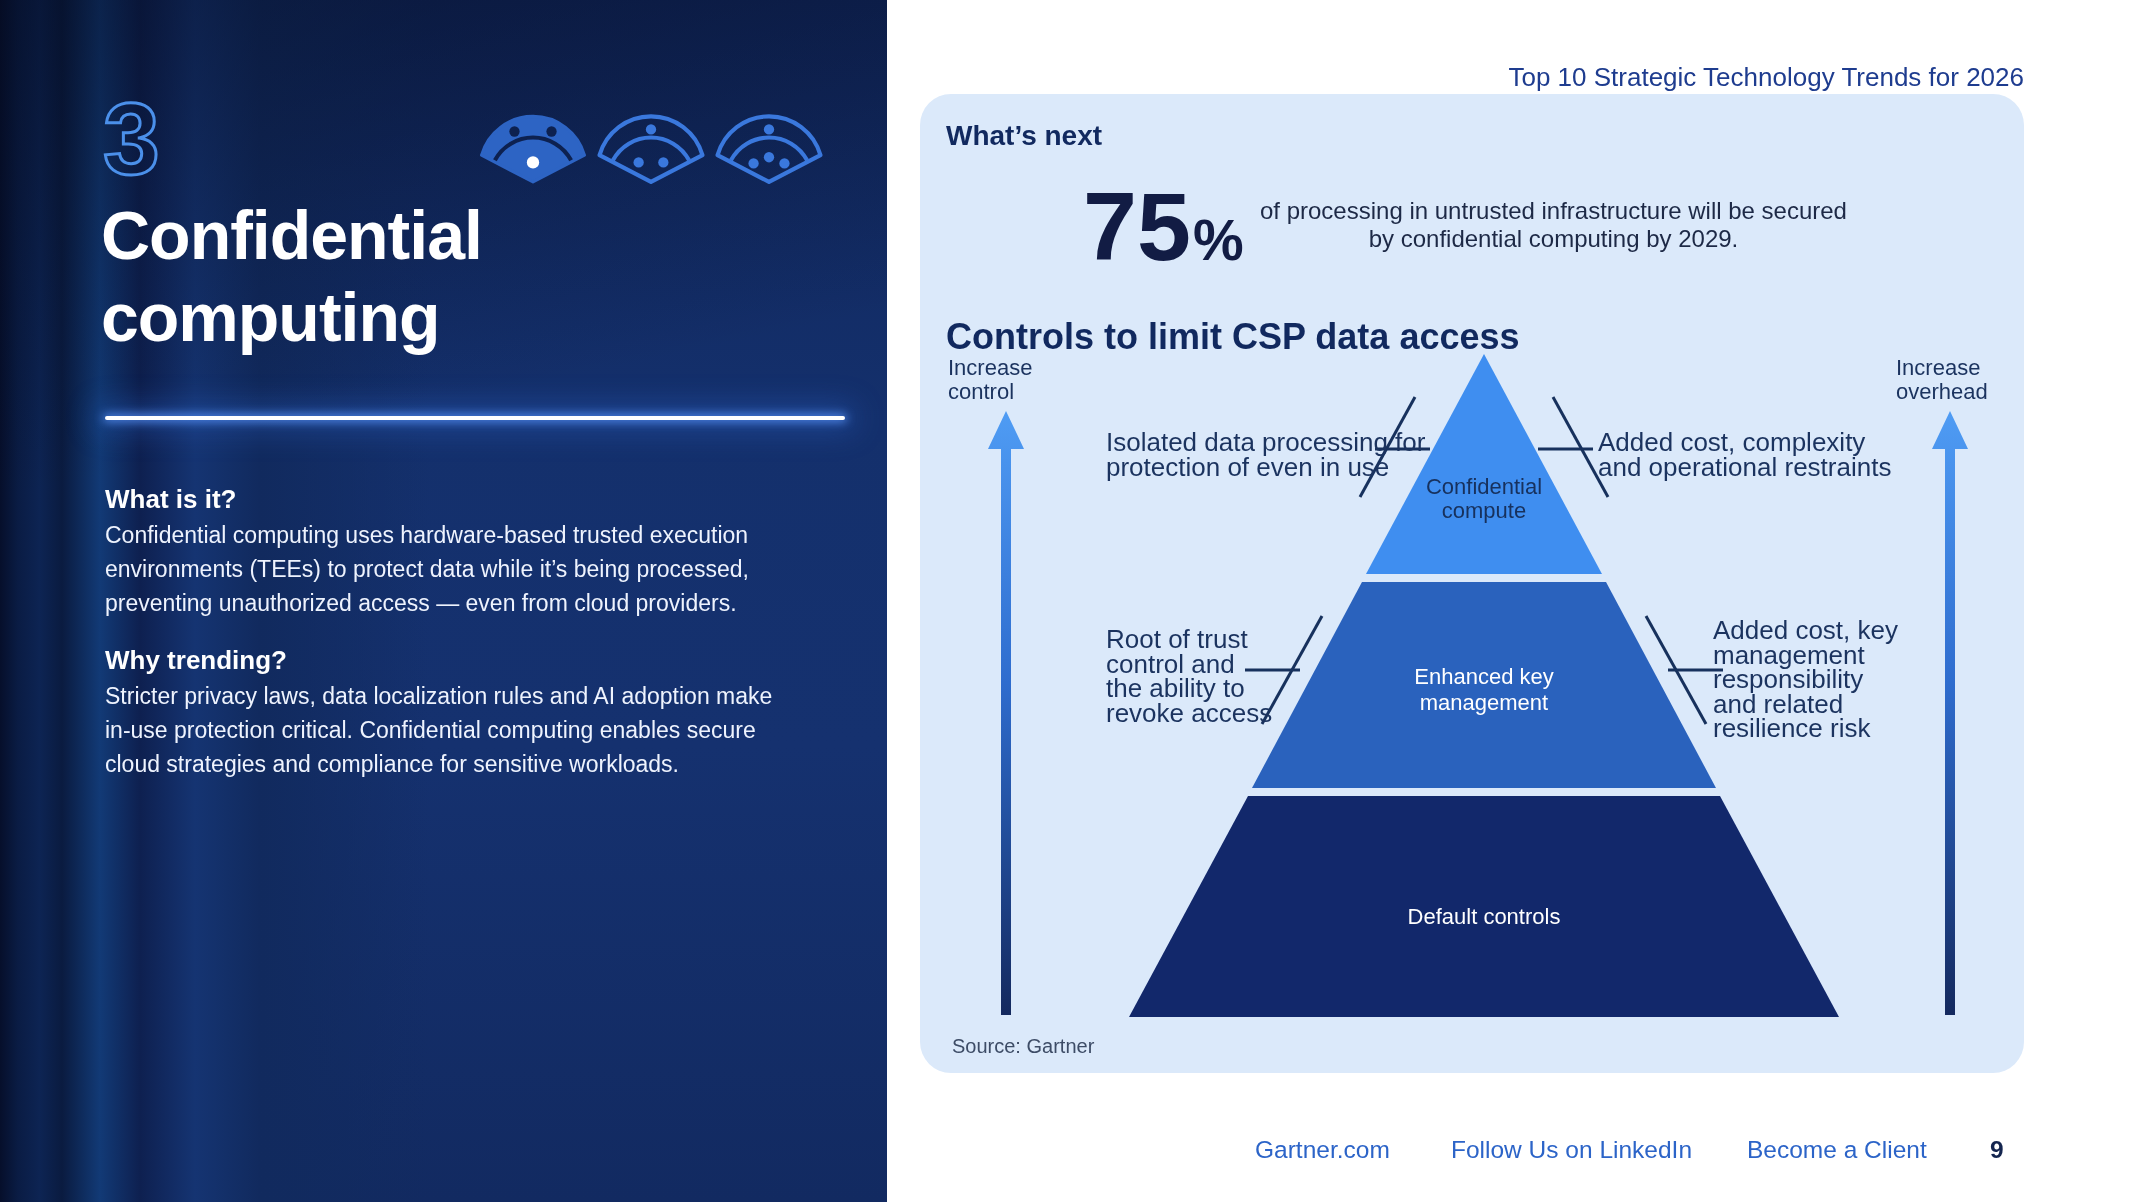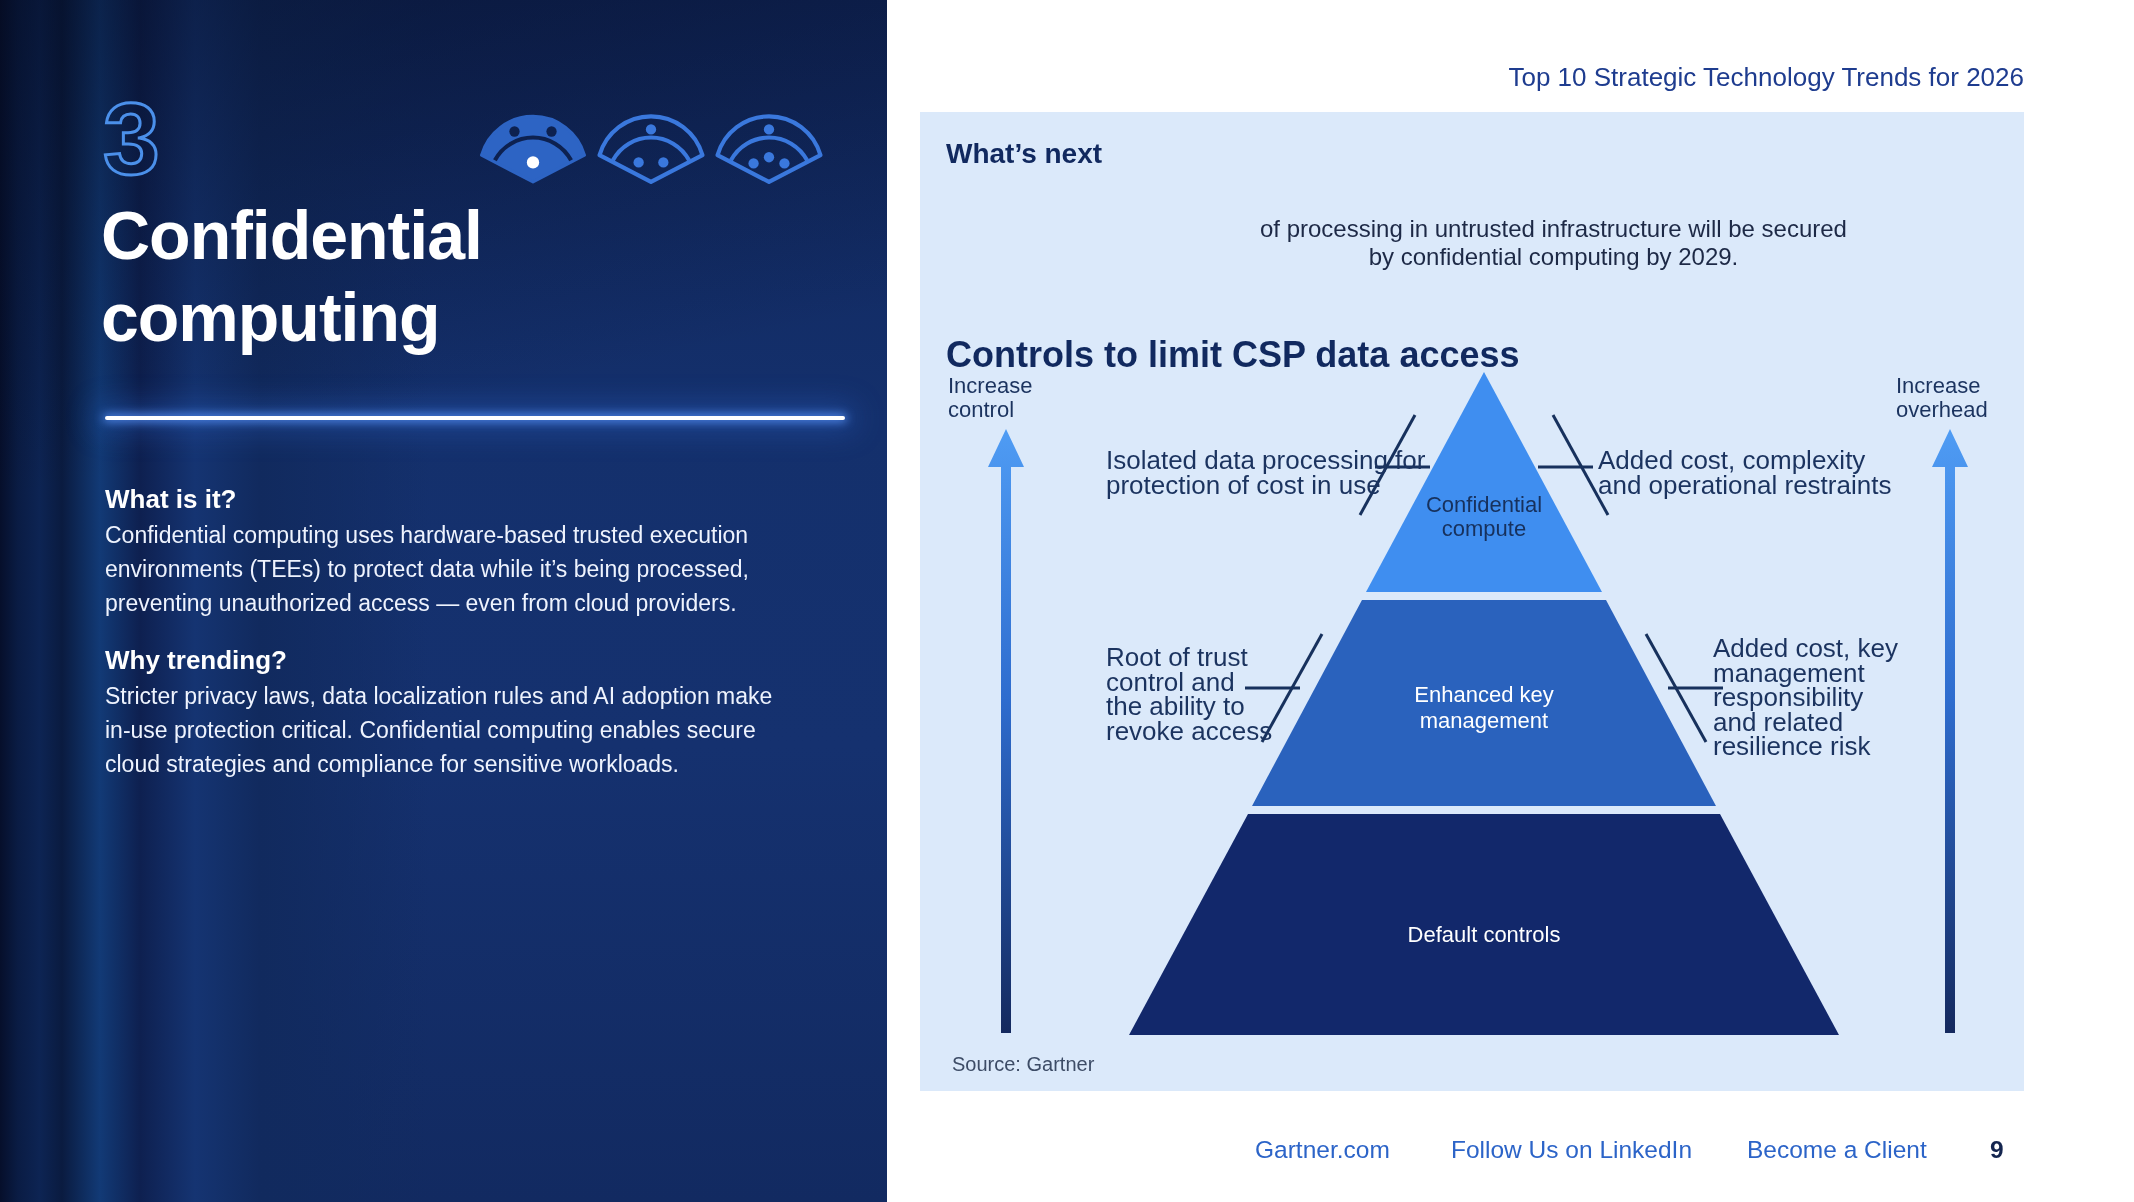--- a/index.html
+++ b/index.html
@@ -26,21 +26,21 @@
            box-shadow:0 0 10px 2px rgba(90,150,255,0.85), 0 0 30px 9px rgba(50,110,220,0.40); }
   .panel-section { position:absolute; left:105px; width:760px; }
   .panel-section h2 { color:#ffffff; font-size:26px; font-weight:700; line-height:30px; margin-bottom:4px; }
   .panel-section .ln { display:block; white-space:nowrap; color:#eef3fe; font-size:23px; line-height:34px; font-weight:400; }
   .sec-what { top:484px; }
   .sec-why  { top:645px; }
 
   
   .doc-header { position:absolute; right:110px; top:62px; font-size:26px; font-weight:400; color:#1e3c8f; white-space:nowrap; }
 
-  .info-box { position:absolute; left:920px; top:112px; width:1104px; height:979px; background:#dbe9fa; }
+  .info-box { position:absolute; left:920px; top:94px; width:1104px; height:979px; background:#dbe9fa;border-radius:31px; }
   .wn-heading { position:absolute; left:26px; top:26px; font-size:28px; font-weight:700; color:#11295f; }
   .stat-value { position:absolute; left:163px; top:84px; display:flex; align-items:baseline; color:#121c44; }
   .stat-value .big { font-size:97px; font-weight:700; line-height:1; }
   .stat-value .pct { font-size:57px; font-weight:700; line-height:1; margin-left:2px; }
   .stat-text { position:absolute; left:340px; top:103px; color:#1d2946; }
   .stat-text .ln { display:block; white-space:nowrap; font-size:24px; line-height:27.5px;text-align:center; }
   .diagram-title { position:absolute; left:26px; top:222px; font-size:36px; font-weight:700; color:#11295f; }
 
   .axis-label { position:absolute; width:104px; color:#1b335f; }
   .axis-label .ln { display:block; font-size:22px; line-height:24px; }
@@ -128,20 +128,24 @@
       <span class="ln">cloud strategies and compliance for sensitive workloads.</span>
     </section>
   </aside>
 
   <header class="doc-header">Top 10 Strategic Technology Trends for 2026</header>
 
   <div class="info-box">
 
     <div class="wn-heading">What’s next</div>
 
+    <div class="stat-value">
+      <span class="big">75</span>
+      <span class="pct">%</span>
+    </div>
     <div class="stat-text">
       <span class="ln">of processing in untrusted infrastructure will be secured</span>
       <span class="ln">by confidential computing by 2029.</span>
     </div>
 
     <div class="diagram-title">Controls to limit CSP data access</div>
 
     <div class="axis-label axis-left">
       <span class="ln">Increase</span>
       <span class="ln">control</span>
@@ -174,21 +178,21 @@
           <line x1="618" y1="355" x2="673" y2="355"></line>
         <line x1="402" y1="522" x2="342" y2="630"></line>
           <line x1="325" y1="576" x2="380" y2="576"></line>
         <line x1="726" y1="522" x2="786" y2="630"></line>
           <line x1="748" y1="576" x2="803" y2="576"></line>
       </g>
     </svg>
 
     <div class="note note-1">
       <span class="ln">Isolated data processing for</span>
-      <span class="ln">protection of cost in use</span>
+      <span class="ln">protection of even in use</span>
     </div>
     <div class="note note-2">
       <span class="ln">Added cost, complexity</span>
       <span class="ln">and operational restraints</span>
     </div>
     <div class="note note-3">
       <span class="ln">Root of trust</span>
       <span class="ln">control and</span>
       <span class="ln">the ability to</span>
       <span class="ln">revoke access</span>

